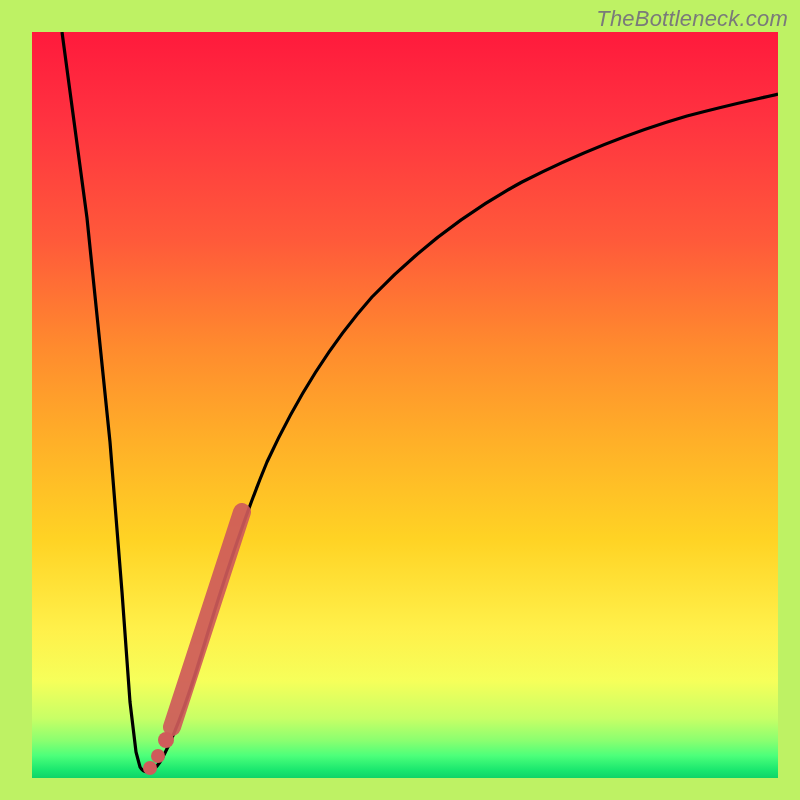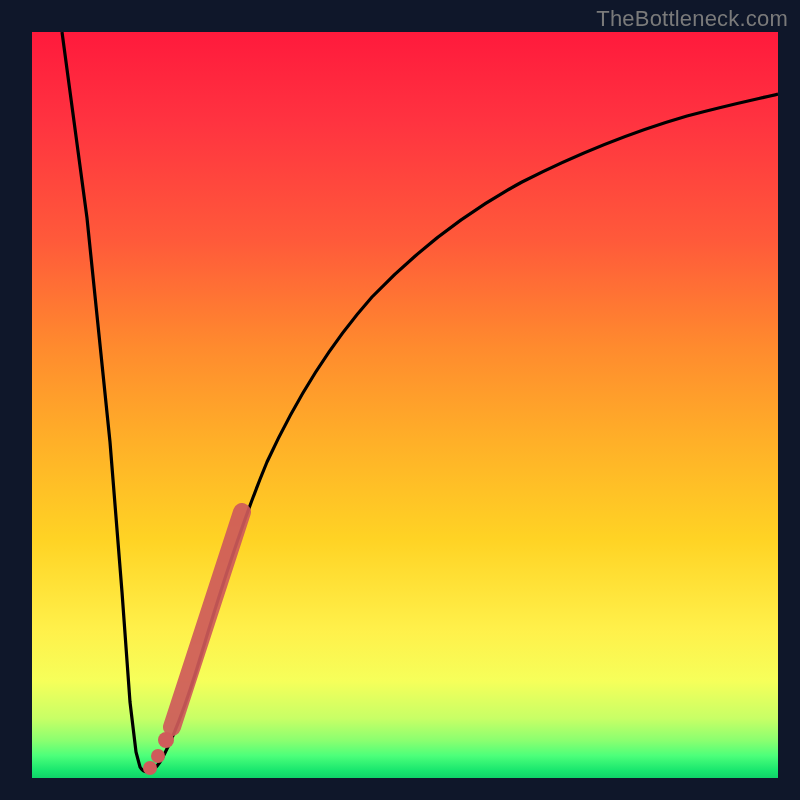--- a/index.html
+++ b/index.html
@@ -8,21 +8,22 @@
     width: 800px;
     height: 800px;
     overflow: hidden;
     background: #000;
     font-family: Arial, Helvetica, sans-serif;
   }
   .frame {
     position: relative;
     width: 800px;
     height: 800px;
-    background: #0f172a;
+    background: #bef264;
+    font-style: italic;
   }
   .plot-area {
     position: absolute;
     left: 32px;
     top: 32px;
     width: 746px;
     height: 746px;
     
     background: linear-gradient(
       to bottom,

